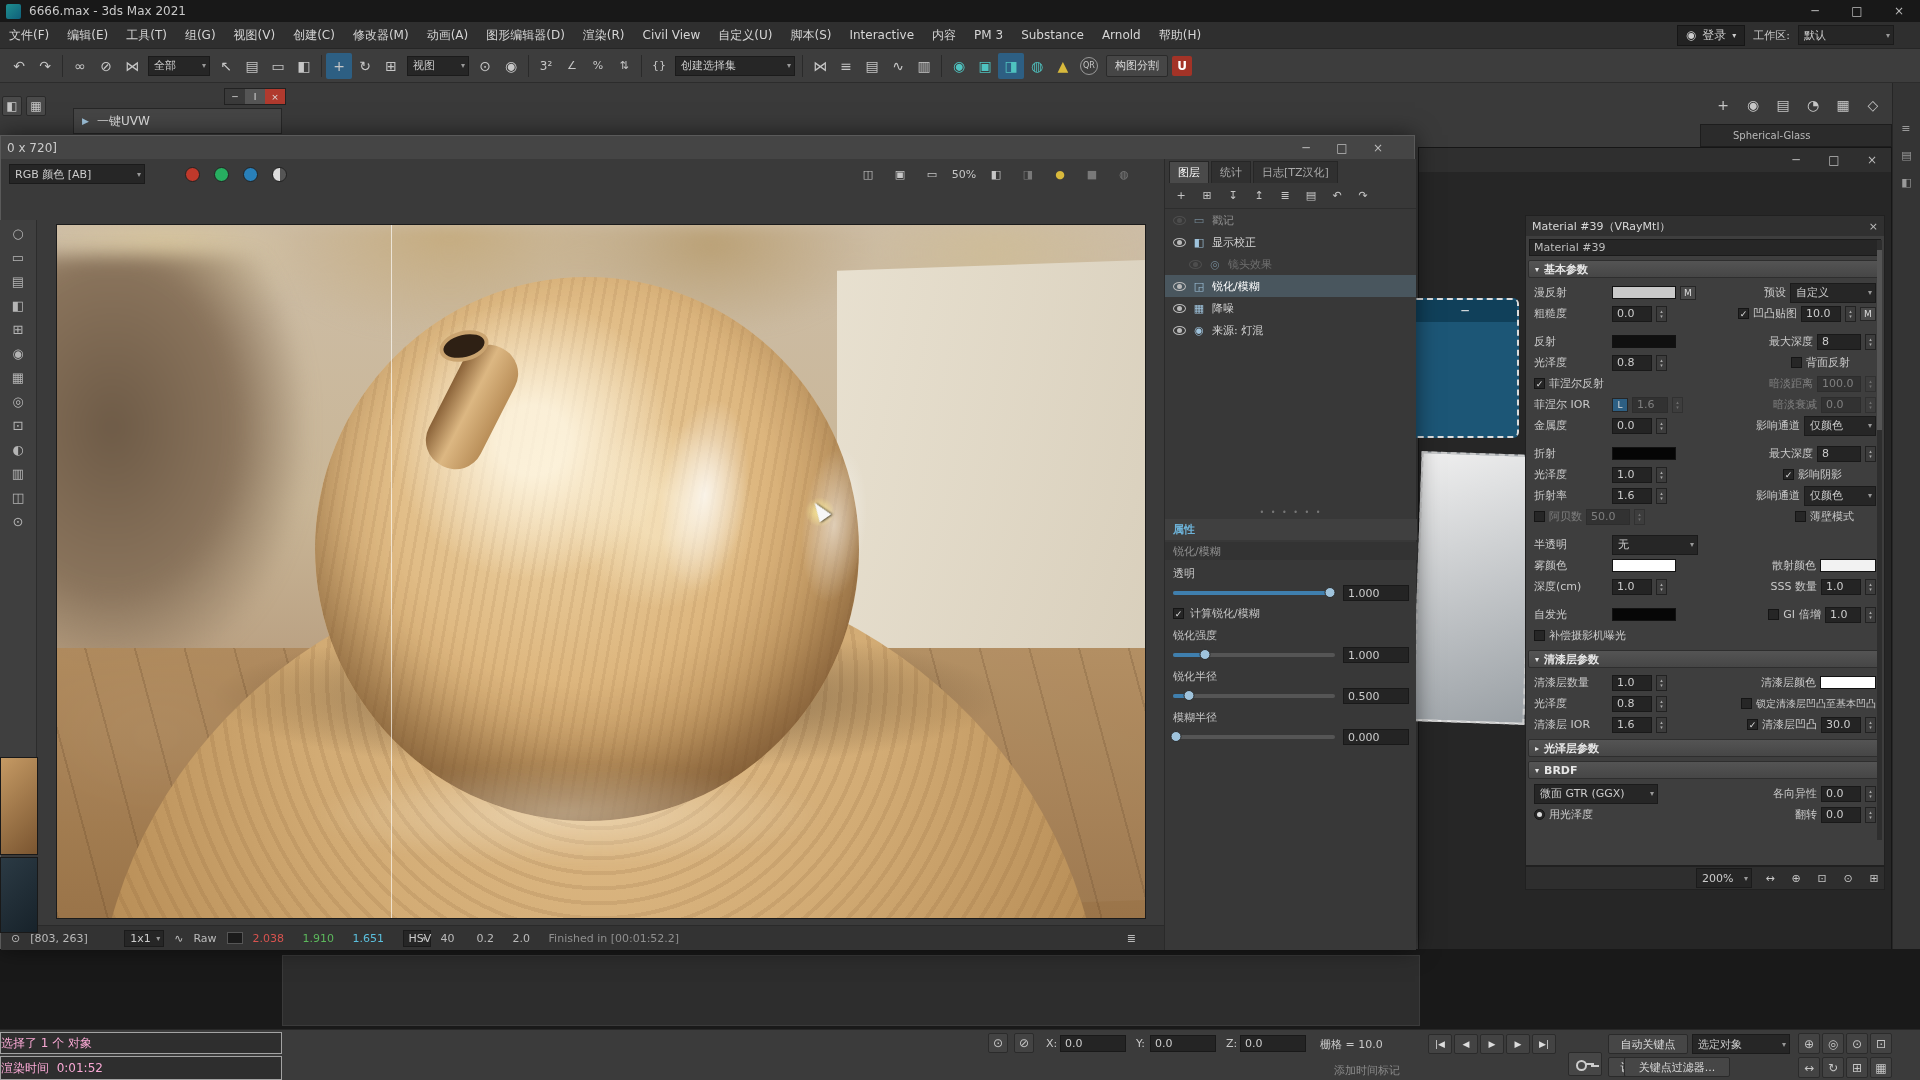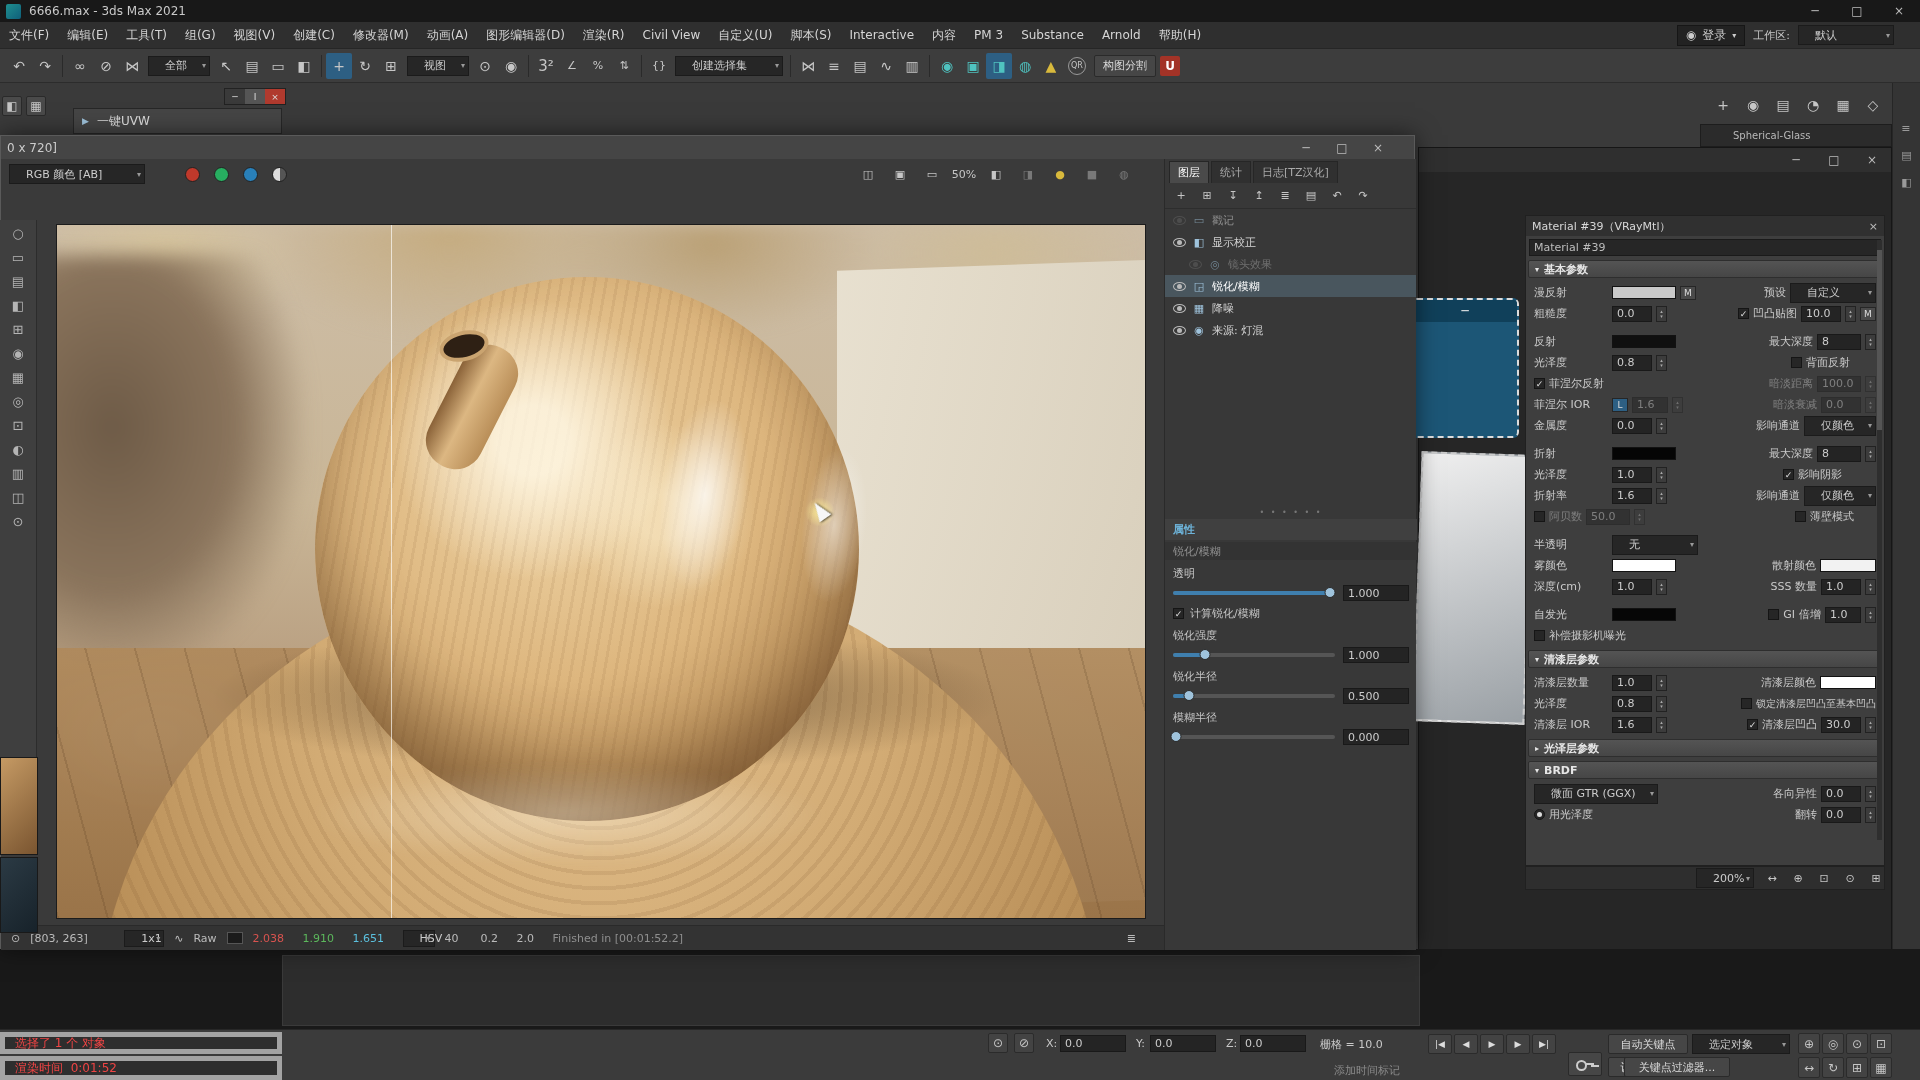--- a/index.html
+++ b/index.html
@@ -18,21 +18,21 @@
 .pillbox{display:flex;align-items:center;background:#222;border:1px solid #161616;height:21px;padding:0 8px;gap:6px;font-size:12px;color:#ccc}
 #toolbar{left:0;top:49px;width:1920px;height:34px;background:#3d3d3d;border-bottom:1px solid #2c2c2c;display:flex;align-items:center;padding-left:6px;z-index:39}
 .ico{display:inline-flex;align-items:center;justify-content:center;width:26px;height:26px;color:#c6c6c6;font-size:14px;border-radius:2px}
 .ico.small{width:20px;height:20px;font-size:12px}
 .teal{color:#4fc3c0}
 .warn{color:#d8b93c}
 .qr{border:1px solid #999;border-radius:50%;font-size:8px;width:18px;height:18px;margin:4px}
 .active{background:#2d5f83}
 .ured{color:#fff;background:#a33327;font-weight:bold}
 .sep{width:1px;height:22px;background:#2a2a2a;margin:0 4px;flex:none}
-.dd{position:relative;display:flex;align-items:center;background:#262626;border:1px solid #1b1b1b;color:#ccc;font-size:11px;padding:0 14px 0 16px;height:20px;white-space:nowrap}
+.dd{position:relative;display:flex;align-items:center;background:#262626;border:1px solid #1b1b1b;color:#ccc;font-size:11px;padding:0 14px 0 5px;height:20px;white-space:nowrap}
 .dd::after{content:"▾";position:absolute;right:3px;font-size:8px;color:#999}
 .val{background:#242424;border:1px solid #191919;color:#ccc;font-size:11px;height:16px;display:inline-flex;align-items:center;padding:0 4px}
 .spin{display:inline-flex;flex-direction:column;width:11px;height:16px;background:#3c3c3c;border:1px solid #222;color:#aaa;font-size:5px;line-height:5px;align-items:center;justify-content:center}
 .spin::before{content:"▴"}.spin::after{content:"▾"}
 .cb{width:11px;height:11px;background:#262626;border:1px solid #151515;display:inline-flex;align-items:center;justify-content:center;font-size:9px;color:#e0e0e0;flex:none}
 .cb.on::after{content:"✓"}
 .radio{width:11px;height:11px;border-radius:50%;background:#262626;border:1px solid #151515;display:inline-flex;align-items:center;justify-content:center;flex:none}
 .radio.on::after{content:"";width:5px;height:5px;border-radius:50%;background:#ddd}
 .gray{opacity:.45}
 
@@ -138,21 +138,21 @@
 #mscroll{position:absolute;right:2px;top:24px;width:5px;height:600px;background:#2e2e2e}
 #mscroll::after{content:"";position:absolute;left:0;top:10px;width:5px;height:180px;background:#555}
 
 #leftbar{left:0;top:220px;width:37px;height:537px;background:#3f3f3f;border-right:1px solid #2c2c2c;z-index:26;display:flex;flex-direction:column;align-items:center;padding-top:6px;gap:9px;color:#b5b5b5;font-size:13px}
 #thumb1{left:0;top:757px;width:38px;height:98px;background:linear-gradient(135deg,#c59a64,#7a5530);border:1px solid #191919;z-index:26}
 #thumb2{left:0;top:857px;width:38px;height:76px;background:linear-gradient(135deg,#2b3a44,#17222a);border:1px solid #191919;z-index:26}
 
 #bottomstrip{left:0;top:949px;width:1920px;height:80px;background:#191919;z-index:8}
 #trackarea{left:282px;top:955px;width:1138px;height:71px;background:#2d2d2d;border:1px solid #3a3a3a;z-index:9}
 #statusbar{left:0;top:1029px;width:1920px;height:51px;background:#3b3b3b;border-top:1px solid #272727;z-index:30;font-size:12px}
-.recess{position:absolute;background:#2e2e2e;border:5px solid #a3a3a3;display:flex;align-items:center;padding-left:10px;color:#ef4444}
+.recess{position:absolute;background:#2e2e2e;border:1px solid #a3a3a3;display:flex;align-items:center;color:#f9a8d4}
 .sbtn{position:absolute;height:20px;background:#464646;border:1px solid #2a2a2a;border-radius:2px;display:flex;align-items:center;justify-content:center;font-size:11px;color:#ddd;padding:0 8px}
 .tbox{position:absolute;height:17px}
 .slabel{position:absolute;color:#c9c9c9;font-size:11px}
 .navgrid{position:absolute;display:flex;gap:2px}
 .navgrid .ico{width:22px;height:21px;background:#434343;border:1px solid #2b2b2b;font-size:12px}
 .playbtn{width:24px;height:20px;background:#434343;border:1px solid #2b2b2b;border-radius:2px;display:inline-flex;align-items:center;justify-content:center;font-size:9px;color:#ddd}
 .keyico{width:18px;height:12px;position:relative;display:inline-block}
 .keyico::before{content:"";position:absolute;left:0;top:2px;width:7px;height:7px;border:2px solid #ccc;border-radius:50%}
 .keyico::after{content:"";position:absolute;left:10px;top:5px;width:8px;height:2px;background:#ccc;box-shadow:5px 2px 0 #ccc}
 </style>
@@ -214,30 +214,30 @@
       </span>
     <span class="dd" style="width:62px;margin:0 3px">
         <span>视图</span>
       </span>
     <span class="row">
         <span class="ico">⊙</span>
         <span class="ico">◉</span>
       </span>
     <span class="sep"></span>
     <span class="row">
-        <span class="ico" style="font-size:15px">3²</span>
+        <span class="ico" style="font-size:12px">3²</span>
         <span class="ico" style="font-size:11px">∠</span>
         <span class="ico" style="font-size:11px">%</span>
         <span class="ico" style="font-size:11px">⇅</span>
       </span>
     <span class="sep"></span>
     <span class="row">
         <span class="ico" style="font-size:11px">{}</span>
       </span>
-    <span class="dd" style="width:108px;margin:1px 3px">
+    <span class="dd" style="width:120px;margin:1px 3px">
         <span>创建选择集</span>
       </span>
     <span class="sep"></span>
     <span class="row">
         <span class="ico">⋈</span>
         <span class="ico">≡</span>
         <span class="ico">▤</span>
         <span class="ico">∿</span>
         <span class="ico">▥</span>
       </span>

